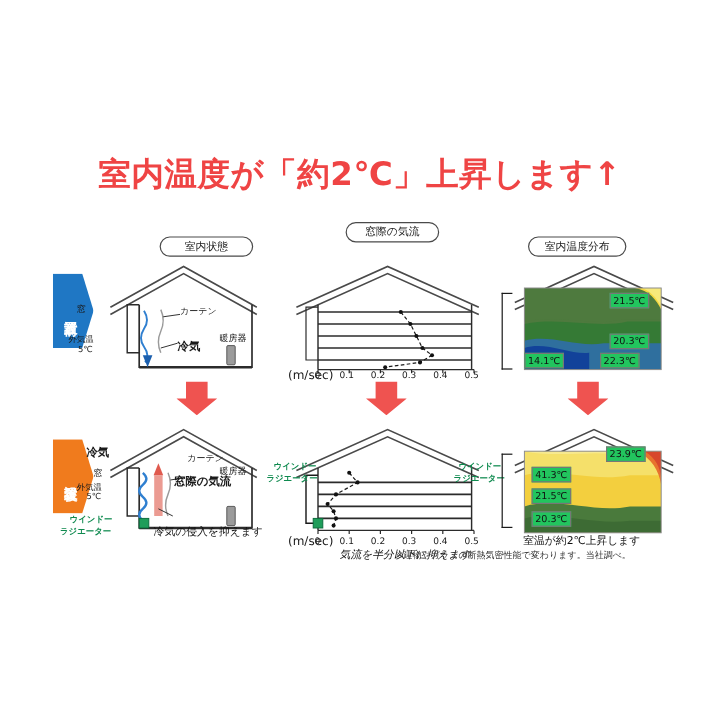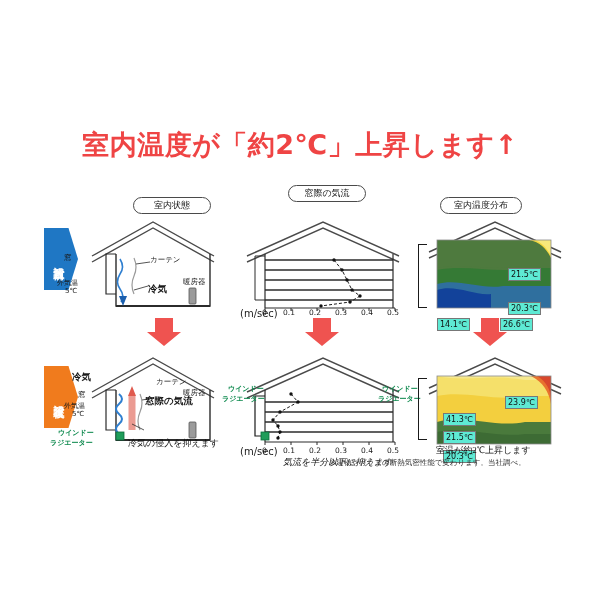--- a/index.html
+++ b/index.html
@@ -77,26 +77,26 @@
 
   
   .redarrow{position:absolute;width:34px;height:28px;}
   .ticklabel{
     position:absolute;font-size:7.5px;color:#1a1a1a;
     font-family:"DejaVu Sans",sans-serif;white-space:nowrap;
   }
   .msec{position:absolute;font-size:10px;color:#1a1a1a;
     font-family:"DejaVu Sans",sans-serif;white-space:nowrap;}
   .tchip{
-    position:absolute;background:#5eead4;
+    position:absolute;background:#22c55e;
     border:1px solid #777;
     font-size:8px;color:#111;
     padding:0px 2px;
     font-family:"DejaVu Sans",sans-serif;
-    white-space:nowrap;line-height:11px;margin-top:24px;
+    white-space:nowrap;line-height:11px;
   }
 
   
   .bracket{position:absolute;border:1px solid #1a1a1a;border-right:none;}
 
   
   .footnote{
     position:absolute;left:330px;top:458px;
     font-size:7.5px;color:#333;
     font-family:"DejaVu Sans",sans-serif;white-space:nowrap;
@@ -208,21 +208,21 @@
         <path d="M104,24 C116,26 122,34 126,42 L126,24 Z" fill="#f5d93f"></path>
         <path d="M110,24 C120,28 124,36 126,40 L126,24 Z" fill="#f7e97a"></path>
       </g>
       <rect x="12" y="24" width="114" height="68" fill="none" stroke="#8a8a8a" stroke-width="0.8"></rect>
     </svg>
   </div>
   <div class="bracket" style="left:418px;top:244px;width:8px;height:62px;"></div>
   <div class="tchip" style="left:508px;top:244px;">21.5℃</div>
   <div class="tchip" style="left:508px;top:278px;">20.3℃</div>
   <div class="tchip" style="left:437px;top:294px;">14.1℃</div>
-  <div class="tchip" style="left:500px;top:294px;">26.6℃</div>
+  <div class="tchip" style="left:500px;top:294px;">22.3℃</div>
 
   <svg class="redarrow" style="left:147px;top:318px;" viewBox="0 0 34 28">
     <polygon points="8,0 26,0 26,14 34,14 17,28 0,14 8,14" fill="#ef5350"></polygon>
   </svg>
   <svg class="redarrow" style="left:305px;top:318px;" viewBox="0 0 34 28">
     <polygon points="8,0 26,0 26,14 34,14 17,28 0,14 8,14" fill="#ef5350"></polygon>
   </svg>
   <svg class="redarrow" style="left:473px;top:318px;" viewBox="0 0 34 28">
     <polygon points="8,0 26,0 26,14 34,14 17,28 0,14 8,14" fill="#ef5350"></polygon>
   </svg>
@@ -324,17 +324,17 @@
         <path d="M112,24 C122,30 125,38 126,46 L126,24 Z" fill="#d8472c"></path>
       </g>
       <rect x="12" y="24" width="114" height="68" fill="none" stroke="#8a8a8a" stroke-width="0.8"></rect>
     </svg>
   </div>
   <div class="bracket" style="left:418px;top:378px;width:8px;height:60px;"></div>
   <div class="tchip" style="left:505px;top:372px;">23.9℃</div>
   <div class="tchip" style="left:443px;top:389px;">41.3℃</div>
   <div class="tchip" style="left:443px;top:407px;">21.5℃</div>
   <div class="tchip" style="left:443px;top:426px;">20.3℃</div>
-  <div class="lbl cap" style="left:436px;top:444px;font-family:Liberation Serif, serif;">室温が約2℃上昇します</div>
+  <div class="lbl cap" style="left:436px;top:444px;">室温が約2℃上昇します</div>
 
   <div class="footnote">※建物やガラスの断熱気密性能で変わります。当社調べ。</div>
 
 </div>
 
 </body></html>

